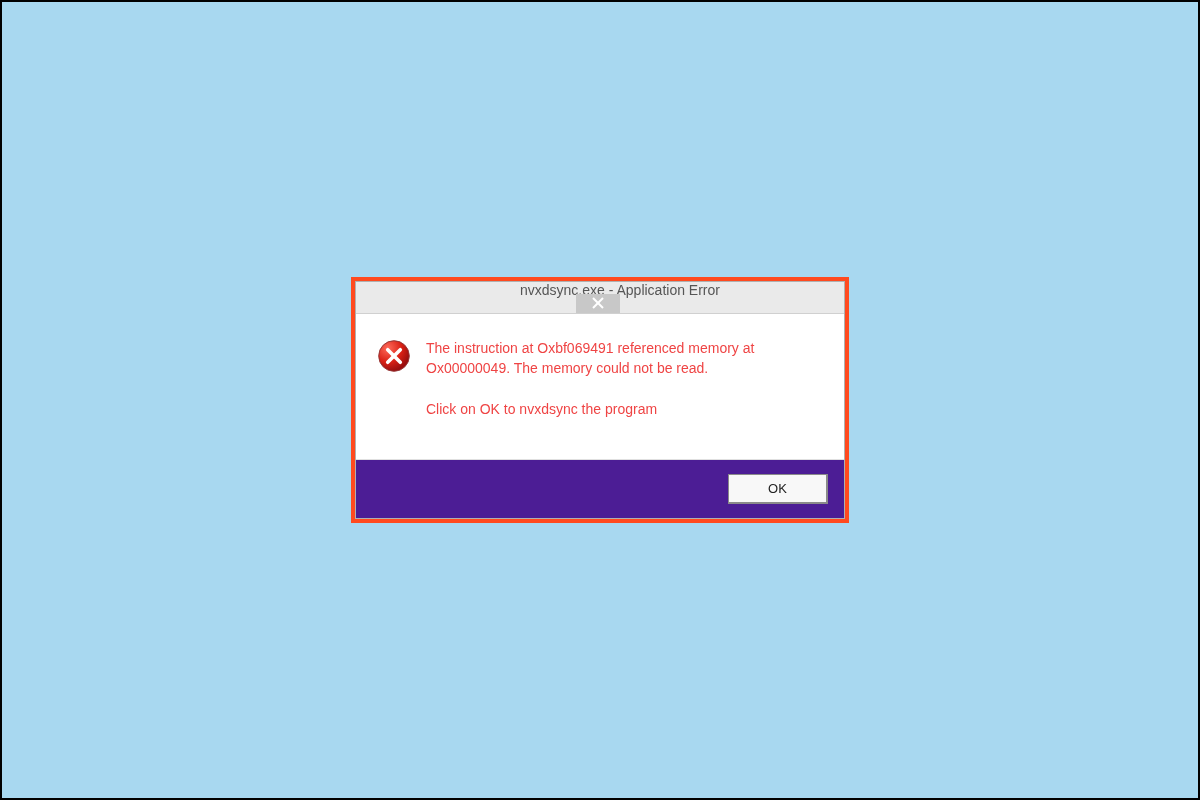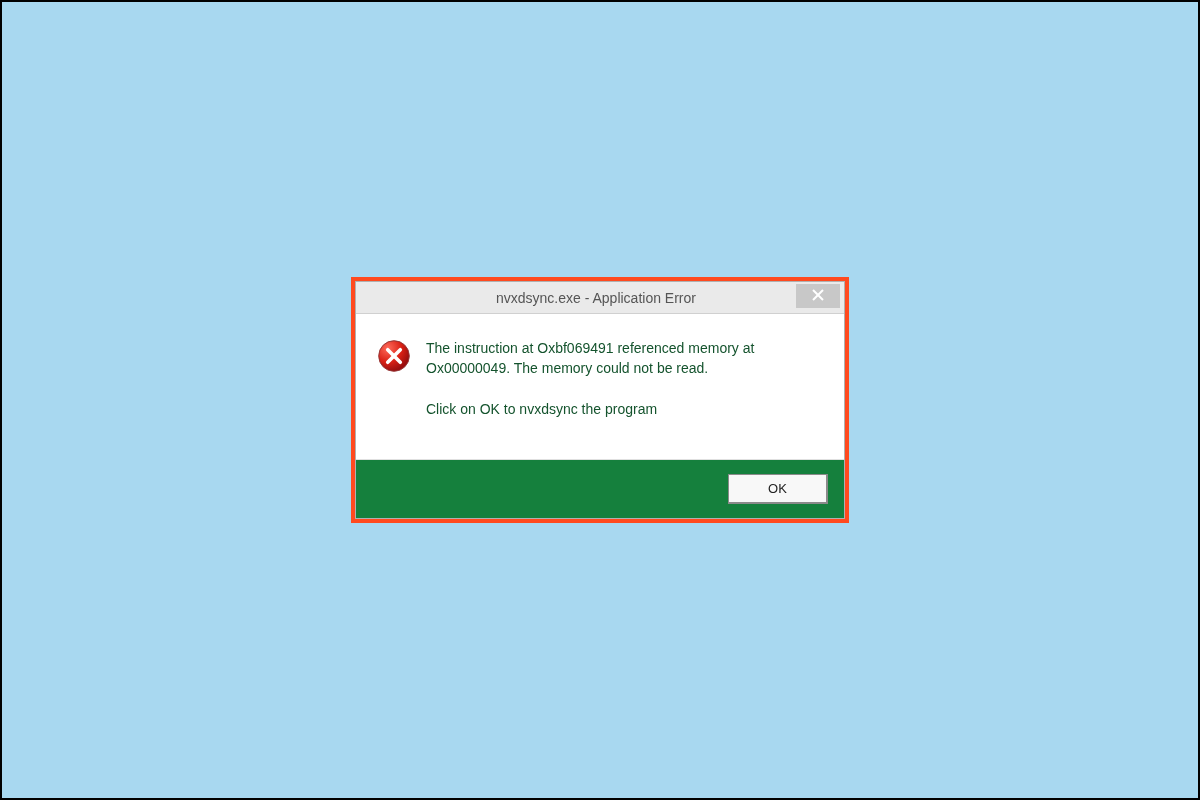--- a/index.html
+++ b/index.html
@@ -32,20 +32,21 @@
       border: 1px solid #b0b0b0;
     }
     .titlebar {
       height: 32px;
       background: #eaeaea;
       border-bottom: 1px solid #d0d0d0;
       display: flex;
       align-items: center;
       justify-content: center;
       position: relative;
+      flex-direction: column;
     }
     .titlebar-title {
       font-size: 14px;
       color: #555;
       text-align: center;
       flex: 1;
       padding-left: 40px;
     }
     .close-btn {
       width: 44px;
@@ -72,28 +73,28 @@
       flex-shrink: 0;
       width: 36px;
       height: 36px;
     }
     .error-icon svg {
       width: 36px;
       height: 36px;
     }
     .message-block {
       font-size: 14px;
-      color: #14532d;
+      color: #ef4444;
       line-height: 1.45;
     }
     .message-main {
       margin-bottom: 20px;
     }
     .button-area {
-      background: #15803d;
+      background: #4c1d95;
       border-top: 1px solid #e0e0e0;
       padding: 14px 16px;
       display: flex;
       justify-content: flex-end;
     }
     .ok-button {
       width: 100px;
       height: 30px;
       background: #f8f8f8;
       border: 1px solid #8a8a8a;

